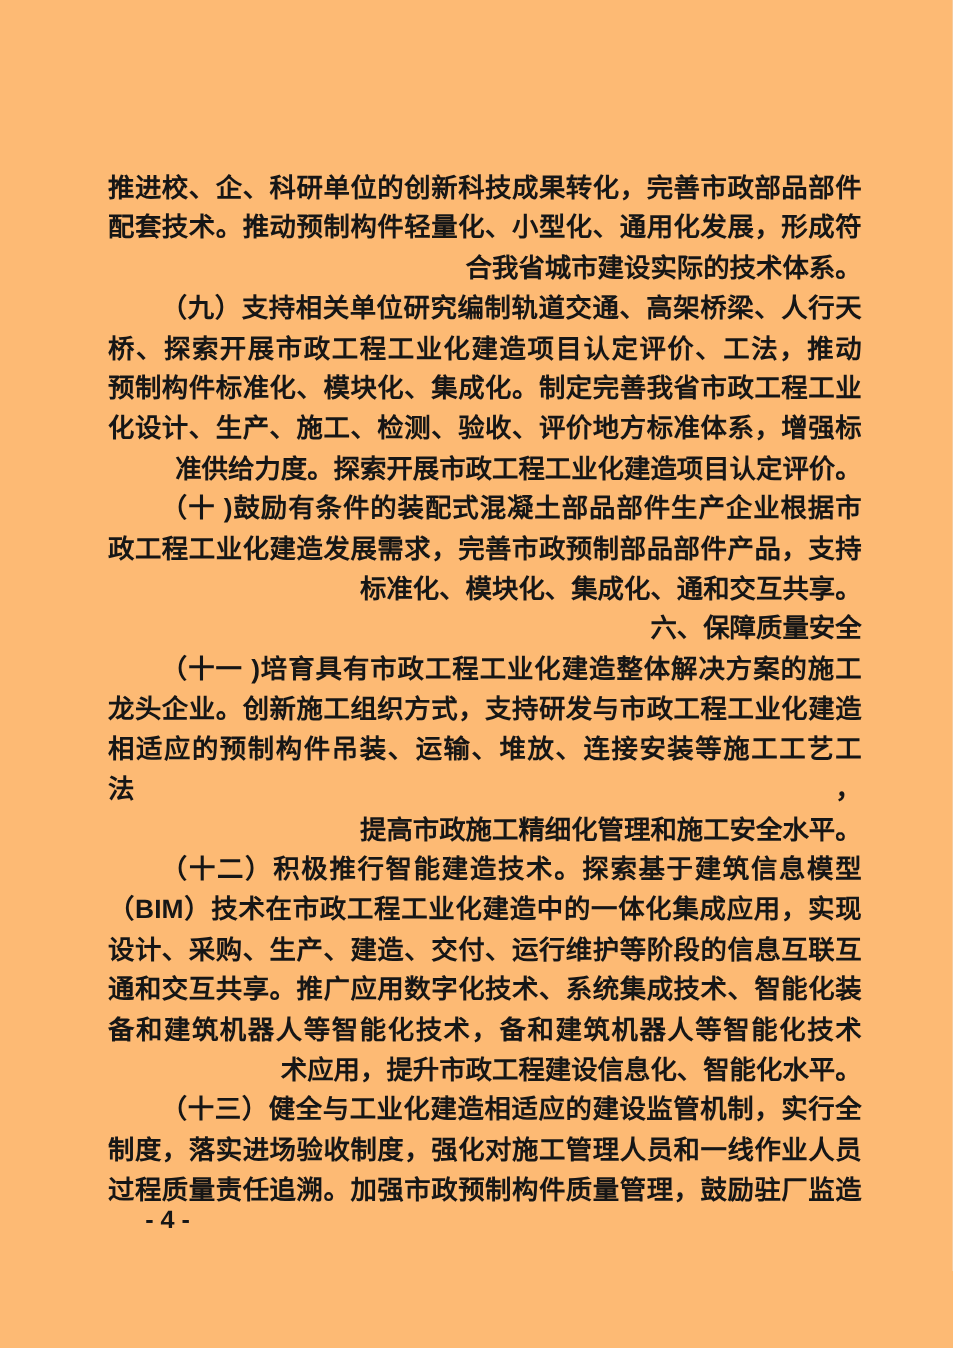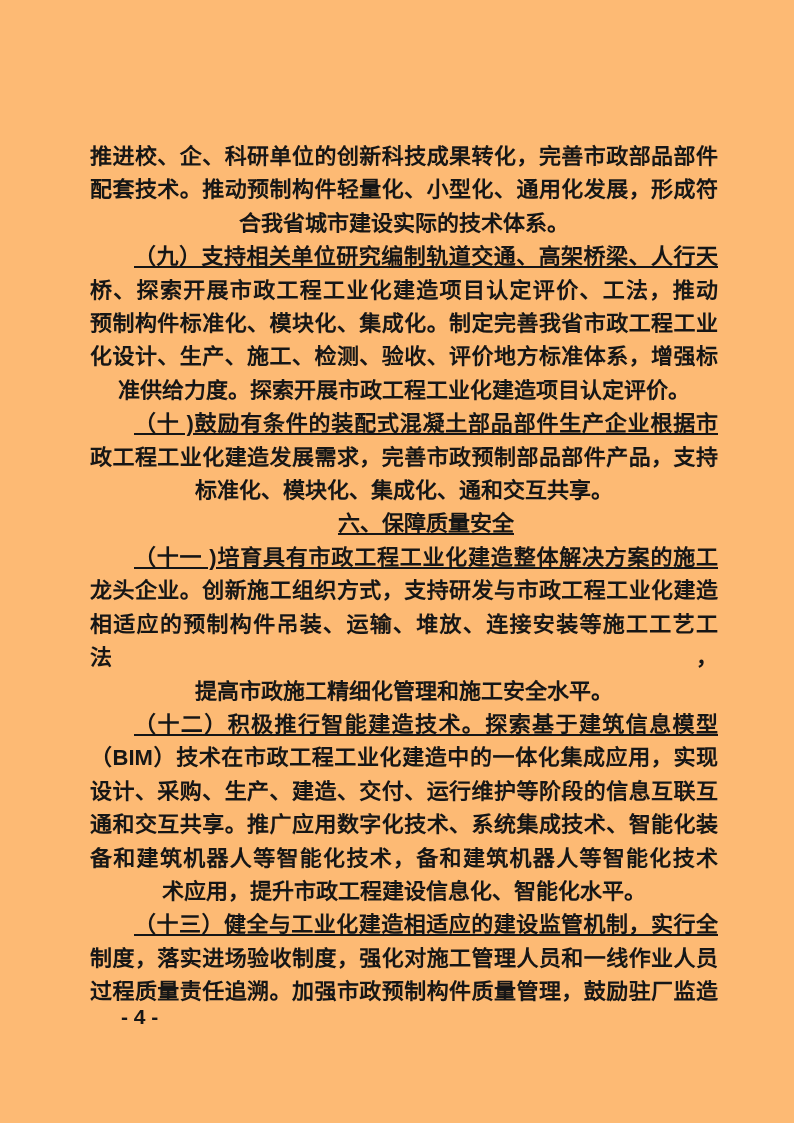--- a/index.html
+++ b/index.html
@@ -23,29 +23,29 @@
     top: 140px;
     width: 628px;
     font-size: 22px;
     line-height: 33.4px;
     font-weight: 700;
     letter-spacing: 0;
   }
   .para { margin: 0; padding: 0; }
   .line {
     white-space: nowrap;
-    text-align: center;
+    text-align: right;
   }
   .line.fill {
     white-space: normal;
     text-align: justify;
     text-align-last: justify;
     text-justify: inter-character;
   }
-  .line.indent { text-indent: 2em; text-decoration: underline; }
+  .line.indent { text-indent: 2em; }
   .page-number {
     position: absolute;
     left: 121px;
     top: 1005px;
     font-size: 21px;
     font-weight: 700;
     color: #161616;
   }
 </style>
 </head>

